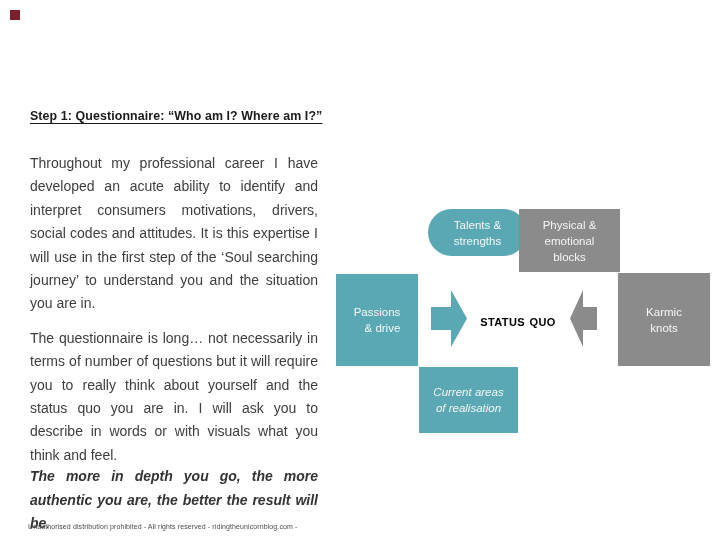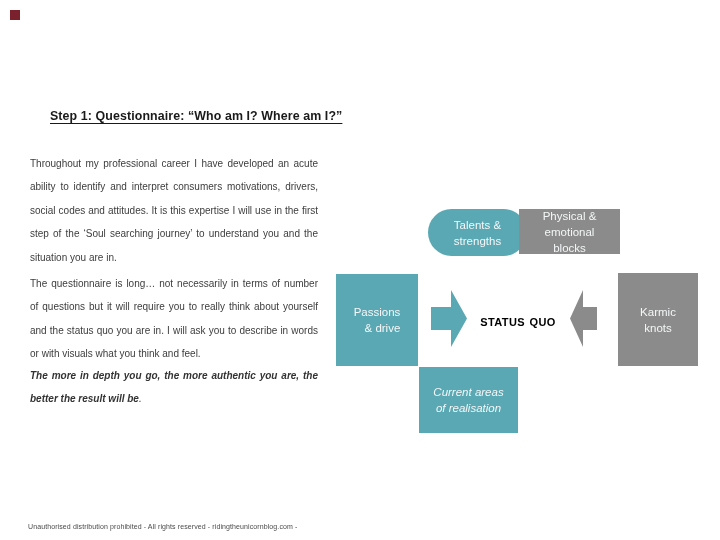--- a/index.html
+++ b/index.html
@@ -5,44 +5,44 @@
   html,body{margin:0;padding:0;background:#e8e8e8;}
   .slide{
     position:relative; width:720px; height:540px; background:#ffffff;
     font-family:"Liberation Sans", sans-serif; overflow:hidden;
     box-shadow:0 0 4px rgba(0,0,0,.2);
   }
   .corner-mark{position:absolute; left:10px; top:10px; width:10px; height:10px;}
   .title{
     position:absolute; left:30px; top:109px; width:300px;
     font-size:12.4px; font-weight:700; color:#1a1a1a; letter-spacing:.1px;
-    text-decoration:underline; text-underline-offset:3px; text-decoration-thickness:1.3px;margin-left:20px;
+    text-decoration:underline; text-underline-offset:3px; text-decoration-thickness:1.3px;
   }
   .body-text{
     position:absolute; left:30px; top:152px; width:288px;
-    font-size:10px; line-height:23.4px; color:#3d3d3d; text-align:justify;
+    font-size:14px; line-height:23.4px; color:#3d3d3d; text-align:justify;
   }
   .body-text p{margin:0;}
-  .body-text p.p2{margin-top:3px;}
+  .body-text p.p2{margin-top:11px;}
   .body-text p.p3{margin-top:-2px; font-weight:700; color:#333;font-style:italic;}
   .body-text p.p3 .tail{font-weight:400;}
   .footer{
     position:absolute; left:28px; top:523px; width:400px;
     font-size:7px; color:#4a4a4a; letter-spacing:.1px;
   }
   .diagram{position:absolute; left:336px; top:209px; width:366px; height:224px;}
   .dbox{
     position:absolute; display:flex; align-items:center; justify-content:center;
     text-align:center; font-size:11.5px; line-height:16px;
     white-space:pre-line; padding:2px; box-sizing:border-box;
   }
   .b-talents {left:92px;  top:0;     width:99px;  height:47px;border-radius:28px;}
-  .b-physical{left:183px; top:0;     width:101px; height:45px;}
+  .b-physical{left:183px; top:0;     width:101px; height:63px;}
   .b-passions{left:0;     top:65px;  width:82px;  height:92px;text-align:right;}
-  .b-karmic  {left:282px; top:64px;  width:80px;  height:93px;}
+  .b-karmic  {left:282px; top:64px;  width:92px;  height:93px;}
   .b-current {left:83px;  top:158px; width:99px;  height:66px;}
   .b-selflim {left:183px; top:158px; width:101px; height:66px;}
   .center-area{
     position:absolute; left:82px; top:64px; width:200px; height:94px;
     display:flex; align-items:center; justify-content:center; background:#ffffff;
   }
   .status-label{
     font-variant:small-caps; font-weight:700; font-size:15px;
     letter-spacing:.4px; color:#111; text-transform:lowercase;
   }

